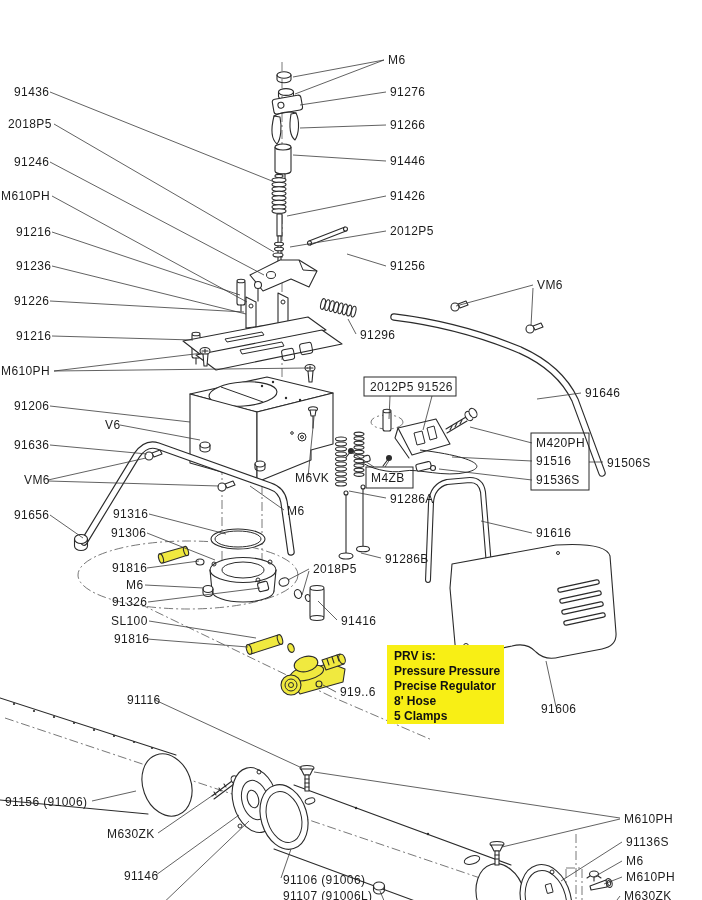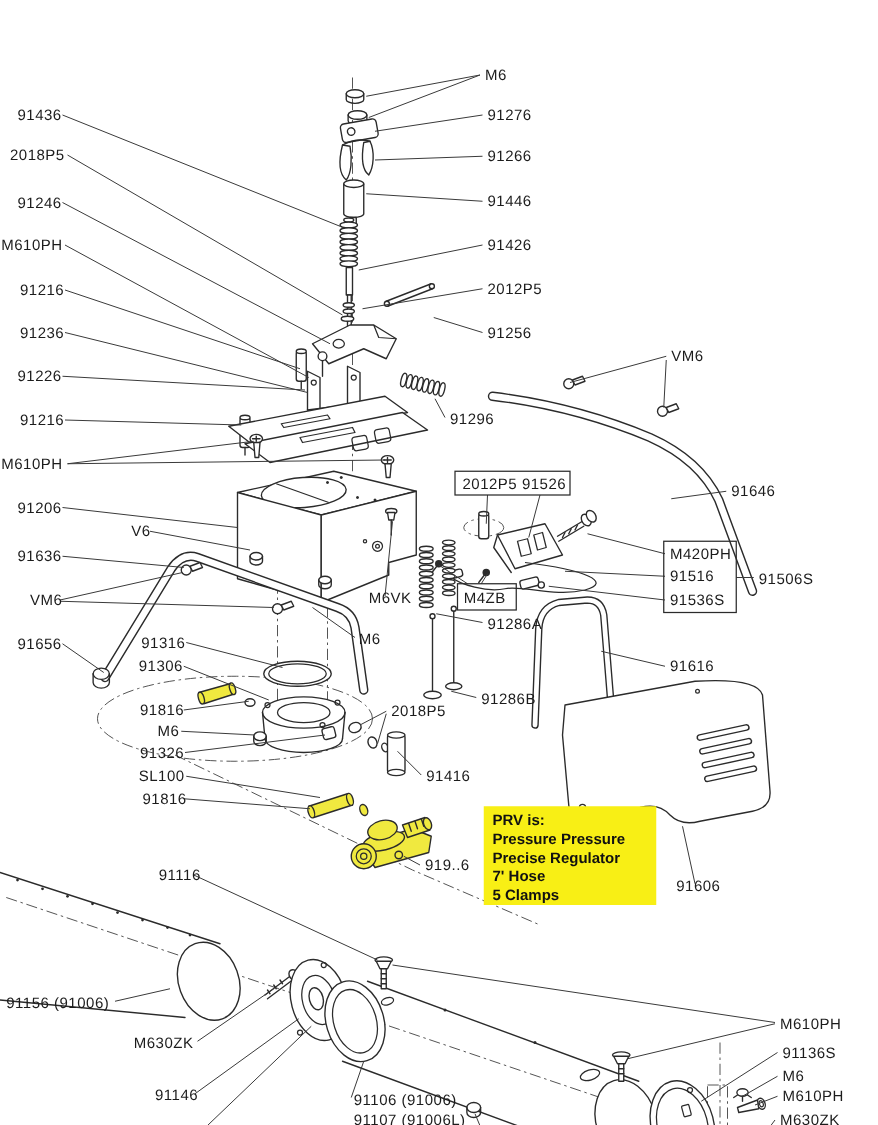--- a/index.html
+++ b/index.html
@@ -12,21 +12,21 @@
   .yl{fill:var(--yl,#f0e93f);stroke:#2b2b2b;stroke-width:1.1;stroke-linejoin:round;}
   .dash{fill:none;stroke:#555;stroke-width:0.8;stroke-dasharray:9 3 2 3;}
   .dot{fill:#2b2b2b;stroke:none;}
   .tube-o{fill:none;stroke:#2b2b2b;stroke-width:7.5;stroke-linecap:round;stroke-linejoin:round;}
   .tube-i{fill:none;stroke:#ffffff;stroke-width:5.2;stroke-linecap:round;stroke-linejoin:round;}
   .slot-o{fill:none;stroke:#2b2b2b;stroke-width:5.5;stroke-linecap:round;}
   .slot-i{fill:none;stroke:#ffffff;stroke-width:3.2;stroke-linecap:round;}
   .leader{stroke:#3a3a3a;stroke-width:0.8;}
   .lblbox{fill:none;stroke:#2b2b2b;stroke-width:1;}
   text.lbl{font:12px "Liberation Sans",sans-serif;fill:#1c1c1c;letter-spacing:0.4px;}
-  #prv-note{position:absolute;left:387px;top:597px;width:138px;height:79px;
+  #prv-note{position:absolute;left:387px;top:597px;width:117px;height:79px;
             box-sizing:border-box;padding:4px 0 0 7px;
             font:bold 12px/14.9px "Liberation Sans",sans-serif;color:#111;}
 </style>
 </head>
 <body>
 
 <div id="stage">
 <svg id="diagram-svg" width="702" height="900" viewBox="0 0 702 900">
 
   <g>
@@ -493,16 +493,16 @@
         <text x="626" y="833" class="lbl">M610PH</text>
         <line x1="620" y1="848" x2="611" y2="860" class="leader"></line>
         <text x="624" y="852" class="lbl">M630ZK</text>
       </g>
 </svg>
 
 <div id="prv-note" style="background: rgb(248, 239, 21);">
   <div>PRV is:</div>
   <div>Pressure Pressure</div>
   <div>Precise Regulator</div>
-  <div>7' Hose</div>
+  <div>8' Hose</div>
   <div>5 Clamps</div>
 </div>
 </div>
 
 </body></html>

